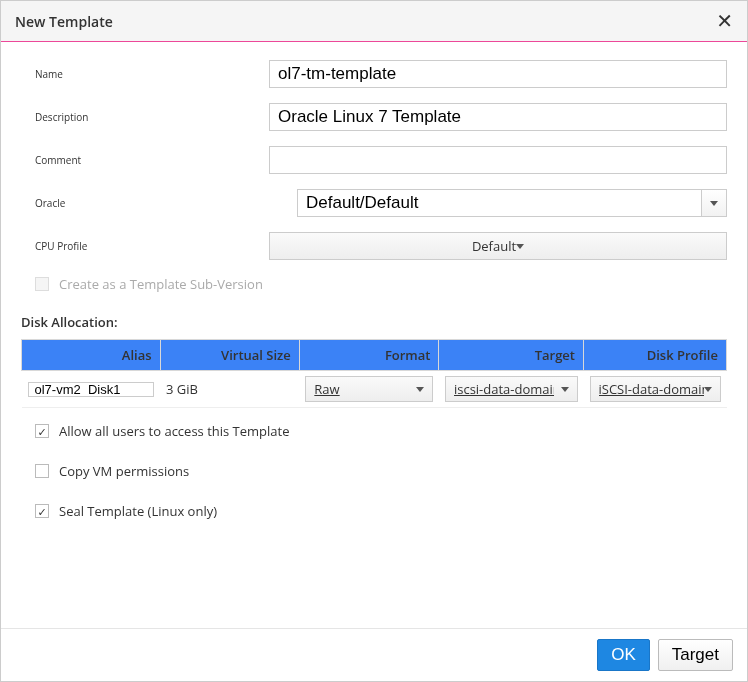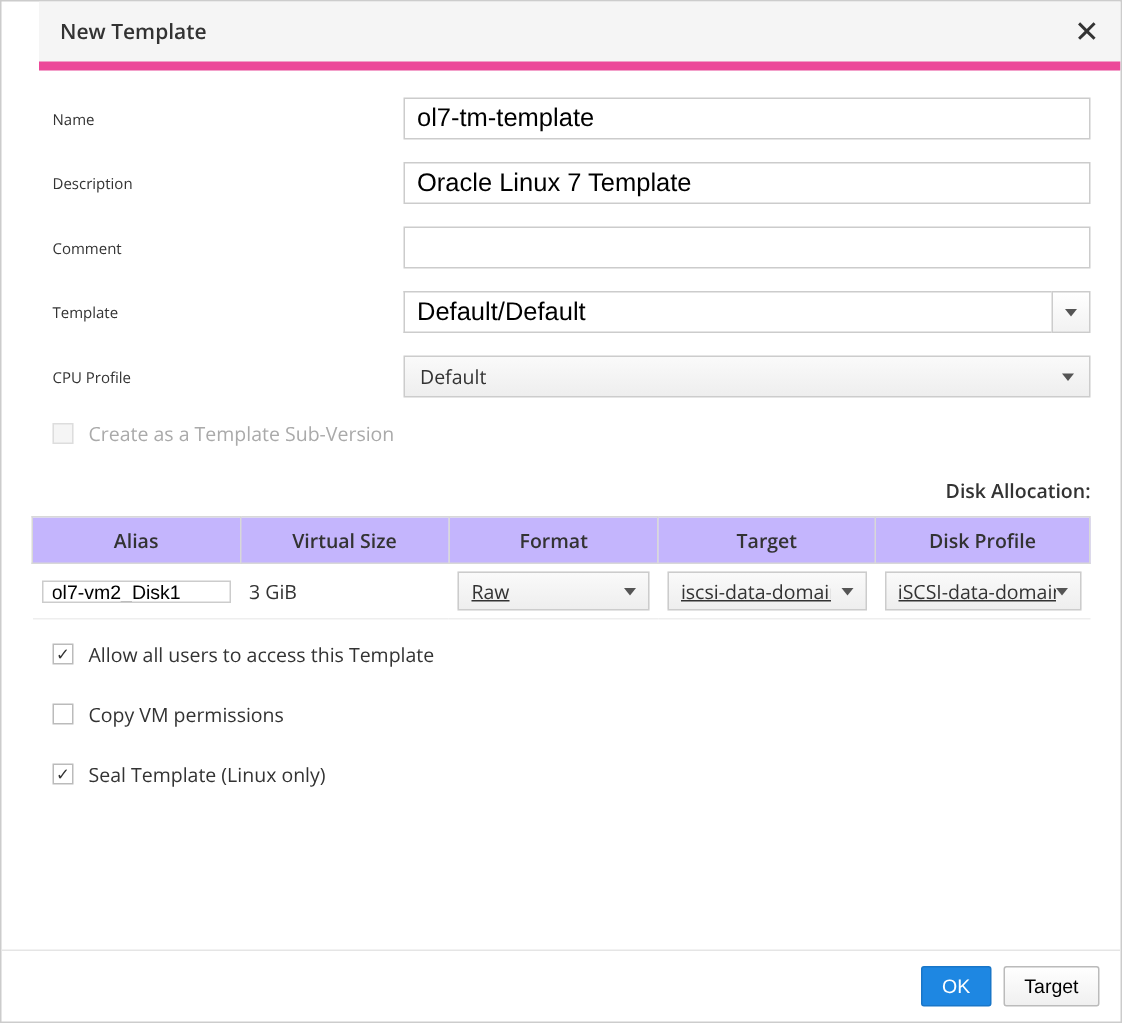--- a/index.html
+++ b/index.html
@@ -13,22 +13,21 @@
       border: 1px solid #ccc;
       display: flex;
       flex-direction: column;
     }
     .dialog-header {
       background: #f5f5f5;
       padding: 10px 14px;
       display: flex;
       justify-content: space-between;
       align-items: center;
-      border-bottom: 6px solid #ec4899;
-      margin-left: 25px;
+      border-bottom: 1px solid #ec4899;
     }
     .dialog-title {
       font-weight: 600;
       font-size: 14px;
       color: #333;
     }
     .close-icon {
       cursor: pointer;
       font-size: 20px;
       line-height: 1;
@@ -55,20 +54,21 @@
       flex: 1;
       padding: 5px 8px;
       border: 1px solid #ccc;
       font-size: 17px;
       height: 28px;
       background: #fff;
     }
     .cluster-row .combo-wrap {
       flex: 1;
       display: flex;
+      margin-left: 28px;
     }
     .cluster-row .combo-wrap input {
       border-right: none;
     }
     .combo-btn {
       width: 26px;
       height: 28px;
       border: 1px solid #ccc;
       background: linear-gradient(#fff, #f2f2f2);
       display: flex;
@@ -82,21 +82,21 @@
       border-right: 4px solid transparent;
       border-top: 5px solid #555;
     }
     .cpu-select {
       flex: 1;
       height: 28px;
       border: 1px solid #ccc;
       background: linear-gradient(#fafafa, #eee);
       display: flex;
       align-items: center;
-      justify-content: space-between;
+      justify-content: center;
       padding: 0 10px;
       cursor: pointer;
     }
     .checkbox-row {
       display: flex;
       align-items: center;
       margin-bottom: 13px;
       padding-left: 14px;
     }
     .checkbox-row.disabled {
@@ -119,33 +119,32 @@
       background: #f5f5f5;
       border-color: #ddd;
       cursor: default;
     }
     .checkbox .check-mark { color: #333; }
     .section-label {
       font-weight: 600;
       font-size: 13px;
       margin-top: 20px;
       margin-bottom: 8px;
-      text-align: right;
     }
     table.disk-table {
       width: 100%;
       border-collapse: collapse;
       font-size: 13px;
     }
     table.disk-table th {
-      text-align: center;
+      text-align: right;
       font-weight: 600;
       padding: 6px 8px;
       border: 1px solid #d8d8d8;
-      background: #c4b5fd;
+      background: #3b82f6;
     }
     table.disk-table td {
       padding: 5px 6px;
       border-bottom: 1px solid #eee;
       vertical-align: middle;
     }
     .cell-input {
       width: 100%;
       height: 15px;
       border: 1px solid #ccc;
@@ -178,21 +177,21 @@
       padding: 10px 14px;
       display: flex;
       justify-content: flex-end;
       gap: 8px;
     }
     .btn {
       padding: 5px 13px;
       border: 1px solid #bbb;
       background: linear-gradient(#fff, #f0f0f0);
       cursor: pointer;
-      font-size: 13px;
+      font-size: 17px;
       border-radius: 2px;
     }
     .btn-primary {
       background: #1e87e2;
       border-color: #1976c8;
       color: #fff;
     }
     .truncate { white-space: nowrap; overflow: hidden; text-overflow: clip; }
   </style>
 </head>
@@ -214,21 +213,21 @@
     <label>Description</label>
     <input type="text" value="Oracle Linux 7 Template" style="">
   </div>
 
   <div class="form-row">
     <label>Comment</label>
     <input type="text" value="" style="">
   </div>
 
   <div class="form-row cluster-row">
-    <label>Template</label>
+    <label>Oracle</label>
     <div class="combo-wrap">
       <input type="text" value="Default/Default" style="">
       <div class="combo-btn">
         <span class="caret"></span>
       </div>
     </div>
   </div>
 
   <div class="form-row">
     <label>CPU Profile</label>

